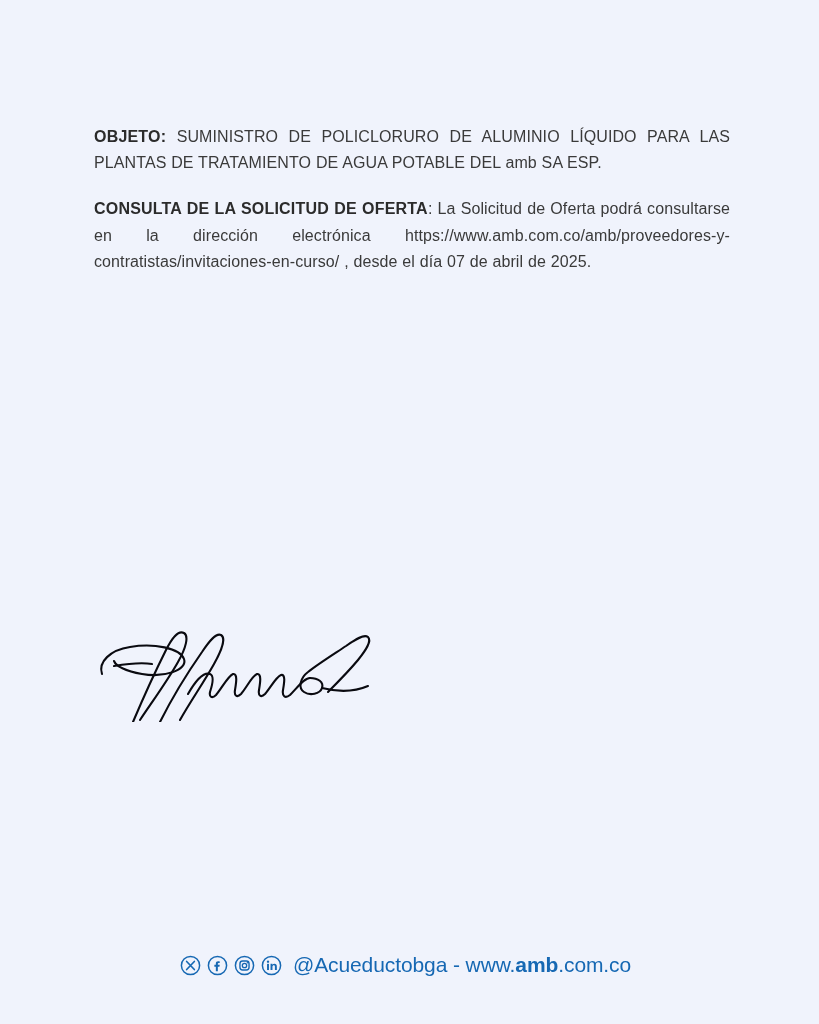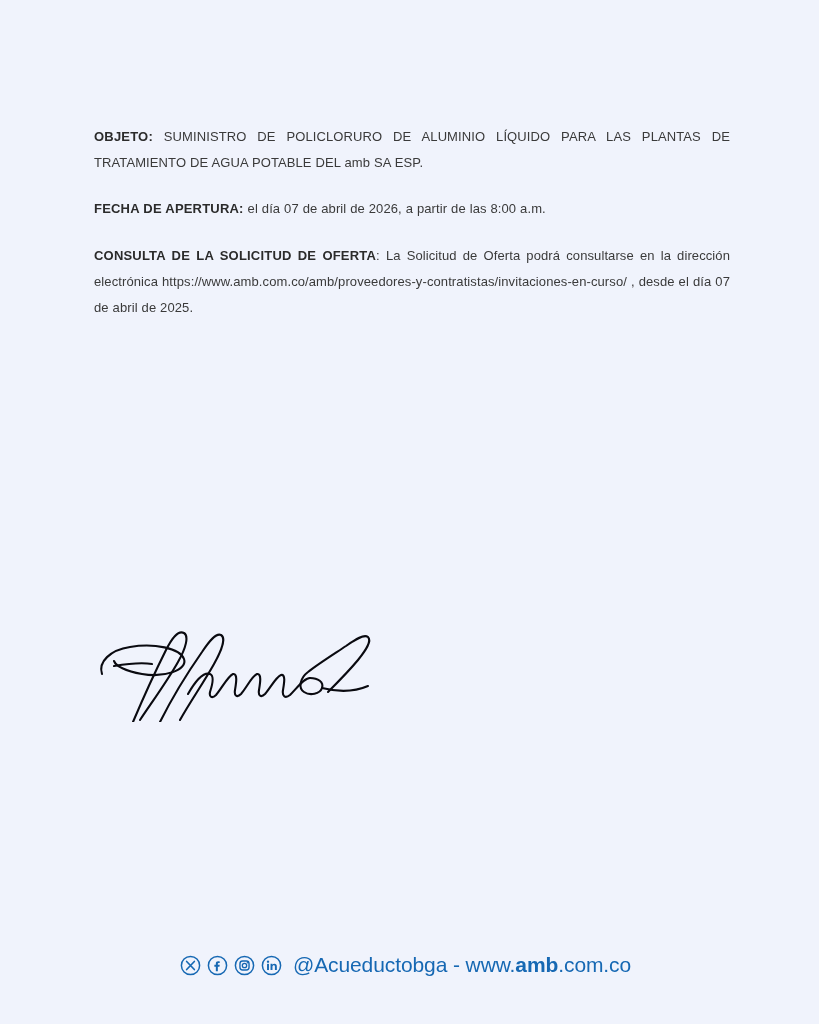--- a/index.html
+++ b/index.html
@@ -24,21 +24,21 @@
   .content {
     position: absolute;
     left: 94px;
     top: 124px;
     width: 636px;
   }
 
   .para {
     text-align: justify;
     text-justify: inter-word;
-    font-size: 13px;
+    font-size: 16px;
     line-height: 26.2px;
     letter-spacing: 0.1px;
     margin: 0 0 20px 0;
     color: #3a3a3a;
     word-spacing: 0.2px;
   }
 
   .para:last-of-type {
     margin-bottom: 0;
   }
@@ -106,21 +106,20 @@
 </style>
 </head>
 <body style="background: rgb(240, 243, 252);">
 
 <div class="page">
 
   <div class="content">
 
     <p class="para para-objeto"><span class="lbl">OBJETO:</span><span> SUMINISTRO DE POLICLORURO DE ALUMINIO LÍQUIDO PARA LAS PLANTAS DE TRATAMIENTO DE AGUA POTABLE DEL amb SA ESP.</span></p>
 
-    <p class="para"><span class="lbl">FECHA DE APERTURA:</span><span> el día 07 de abril de 2026, a partir de las 8:00 a.m.</span></p>
 
 
 
     <p class="para"><span class="lbl">CONSULTA DE LA SOLICITUD DE OFERTA</span><span>: La Solicitud de Oferta podrá consultarse en la dirección electrónica https://www.amb.com.co/amb/proveedores-y-contratistas/invitaciones-en-curso/ , desde el día 07 de abril de 2025.</span></p>
 
   </div>
 
   <div class="sign-block">
     <svg class="signature-svg" viewBox="0 0 330 96" aria-hidden="true">
       <g fill="none" stroke="#0a0a10" stroke-width="2.1" stroke-linecap="round" stroke-linejoin="round">

